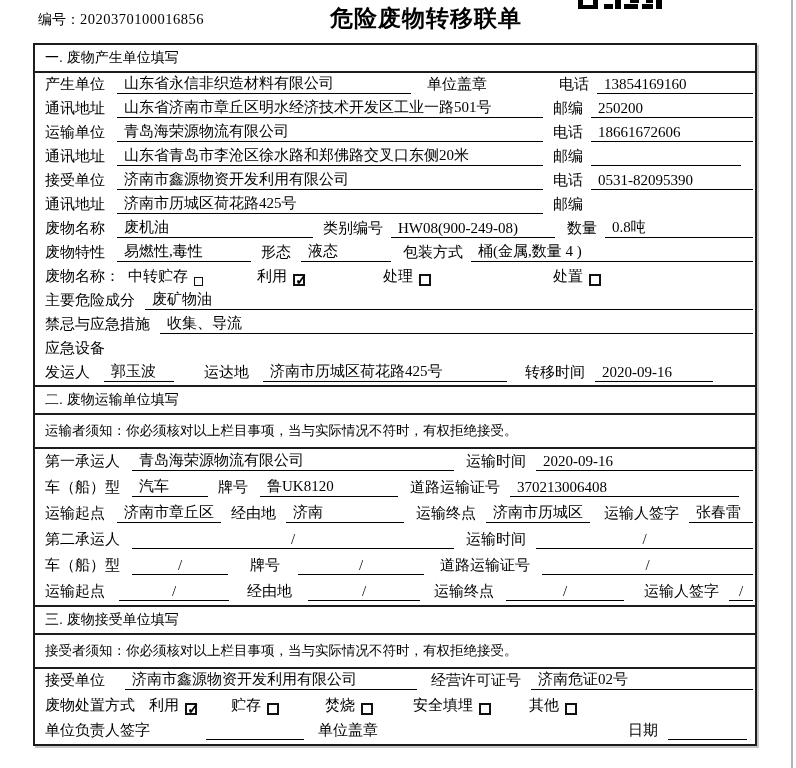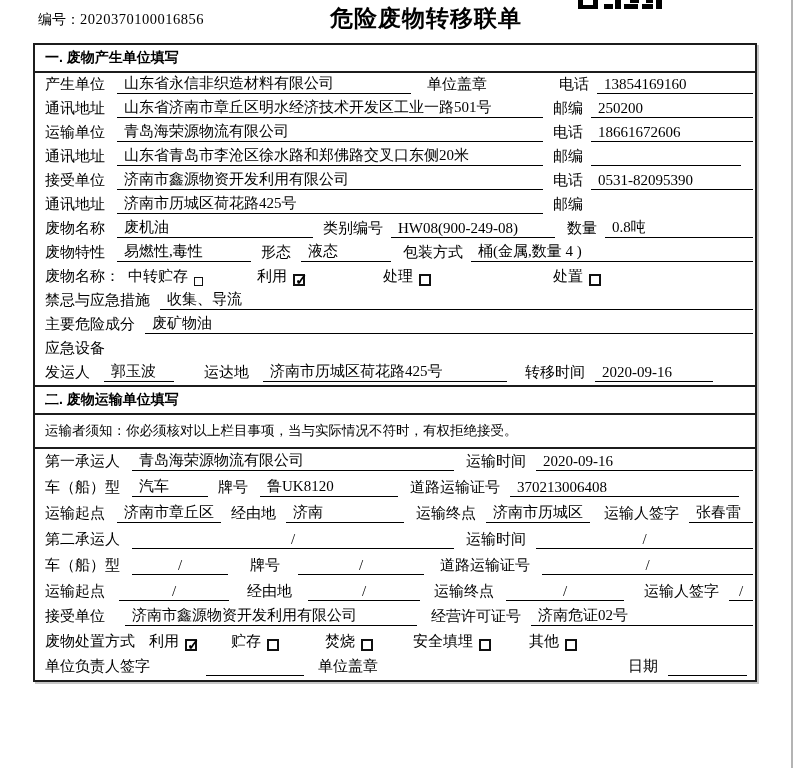--- a/index.html
+++ b/index.html
@@ -22,21 +22,21 @@
   .qr-c { left:37px; top:0; width:6px; height:9px; }
   .qr-d { left:46px; top:4px; width:14px; height:5px; }
   .qr-e { left:52px; top:0; width:9px; height:3px; }
   .qr-f { left:64px; top:4px; width:11px; height:5px; }
   .qr-g { left:68px; top:0; width:7px; height:3px; }
   .qr-h { left:78px; top:0; width:6px; height:9px; }
 
   
   .form-table { margin-left:33px; width:724px; border:2px solid #1c1c1c;
     box-shadow:2px 2px 0 #c6c6c6; background:#fff; }
-  .sec-header { font-family:"Liberation Sans","DejaVu Sans",sans-serif; font-weight:bold;
+  .sec-header { font-family:"Liberation Sans","DejaVu Sans",sans-serif; font-weight:normal;
     font-size:14px; padding:4px 8px 4px 10px; border-bottom:2px solid #1c1c1c; }
   .sec + .sec .sec-header { border-top:2px solid #1c1c1c; }
   .notice { font-size:13.5px; padding:7px 8px 7px 10px; border-bottom:2px solid #1c1c1c; }
 
   .row { display:flex; align-items:flex-end; padding:0 2px 3px 10px; font-size:15px; white-space:nowrap; }
   .sec1 .row { height:24px; }
   .sec2 .row { height:26px; padding-bottom:4px; }
   .sec3 .row { height:25px; padding-bottom:4px; }
   .lbl { flex:none; }
   .u { border-bottom:1px solid #000; padding:0 0 0 7px; overflow:hidden; }
@@ -143,27 +143,27 @@
           <span class="cb small"></span>
         <span class="lbl" style="margin-left:54px">利用</span>
           <span class="cb checked"></span>
         <span class="lbl" style="margin-left:78px">处理</span>
           <span class="cb"></span>
         <span class="lbl" style="margin-left:122px">处置</span>
           <span class="cb"></span>
       </div>
 
       <div class="row">
+        <span class="lbl">主要危险成分</span>
+        <span class="u fill" style="margin-left:10px">废矿物油</span>
+      </div>
+
+      <div class="row">
         <span class="lbl">禁忌与应急措施</span>
         <span class="u fill" style="margin-left:10px">收集、导流</span>
-      </div>
-
-      <div class="row">
-        <span class="lbl">主要危险成分</span>
-        <span class="u fill" style="margin-left:10px">废矿物油</span>
       </div>
 
       <div class="row">
         <span class="lbl">应急设备</span>
       </div>
 
       <div class="row">
         <span class="lbl">发运人</span>
         <span class="u" style="width:70px;margin-left:14px">郭玉波</span>
         <span class="lbl" style="margin-left:30px">运达地</span>
@@ -226,20 +226,22 @@
         <span class="lbl" style="margin-left:18px">经由地</span>
         <span class="u c" style="width:112px;margin-left:16px">/</span>
         <span class="lbl" style="margin-left:14px">运输终点</span>
         <span class="u c" style="width:118px;margin-left:12px">/</span>
         <span class="lbl" style="margin-left:20px">运输人签字</span>
         <span class="u c fill" style="margin-left:10px">/</span>
       </div>
     </div>
 
     <div class="sec sec3">
+      <div class="sec-header">三. 废物接受单位填写</div>
+      <div class="notice">接受者须知：你必须核对以上栏目事项，当与实际情况不符时，有权拒绝接受。</div>
 
       <div class="row">
         <span class="lbl">接受单位</span>
         <span class="u" style="width:292px;margin-left:20px">济南市鑫源物资开发利用有限公司</span>
         <span class="lbl" style="margin-left:14px">经营许可证号</span>
         <span class="u fill" style="margin-left:10px">济南危证02号</span>
       </div>
 
 
       <div class="row">

